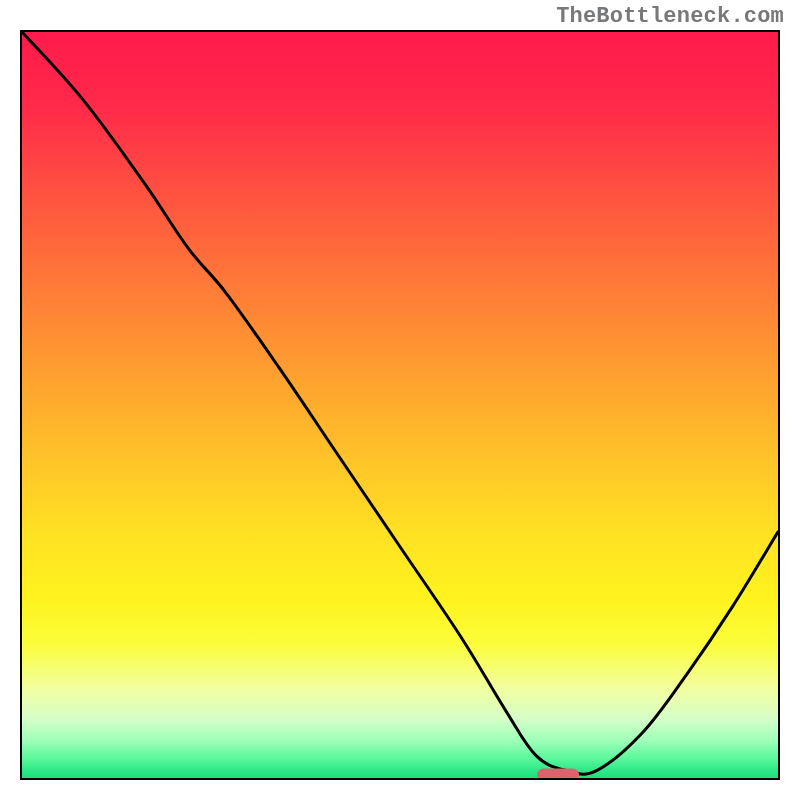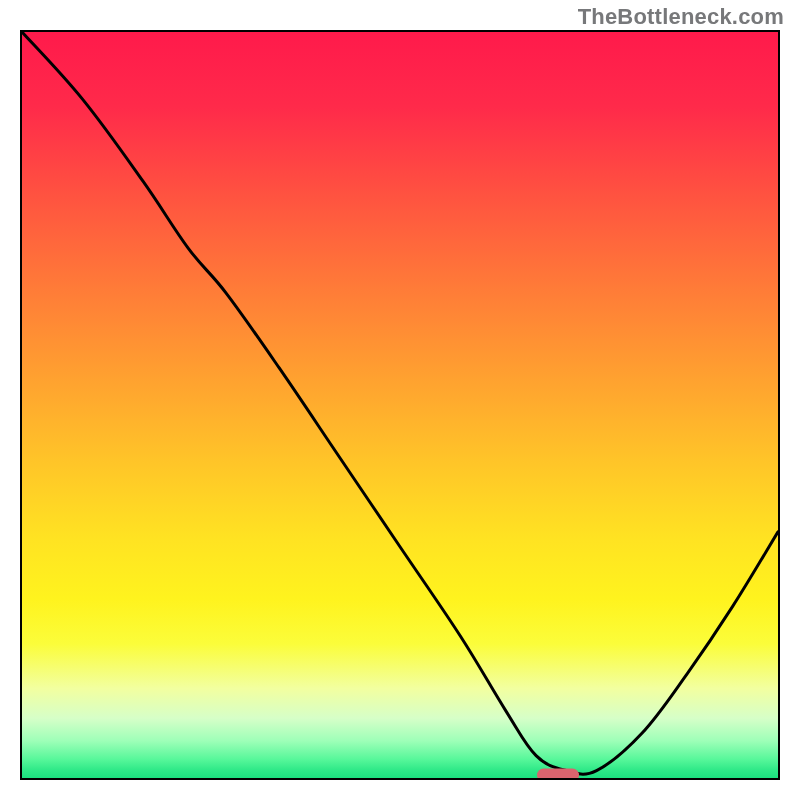--- a/index.html
+++ b/index.html
@@ -51,21 +51,21 @@
     width: 42px;
     height: 13px;
     border-radius: 7px;
     background: #d9646e;
     transform: translate(-50%, -50%);
   }
   .watermark {
     position: absolute;
     top: 4px;
     right: 16px;
-    font-family: Liberation Sans, sans-serif;
+    font-family: Liberation Mono, monospace;
     font-size: 22px;
     font-weight: 600;
     color: #77787a;
     letter-spacing: 0.2px;
   }
 </style>
 </head>
 <body>
 
 <div class="chart-container">

